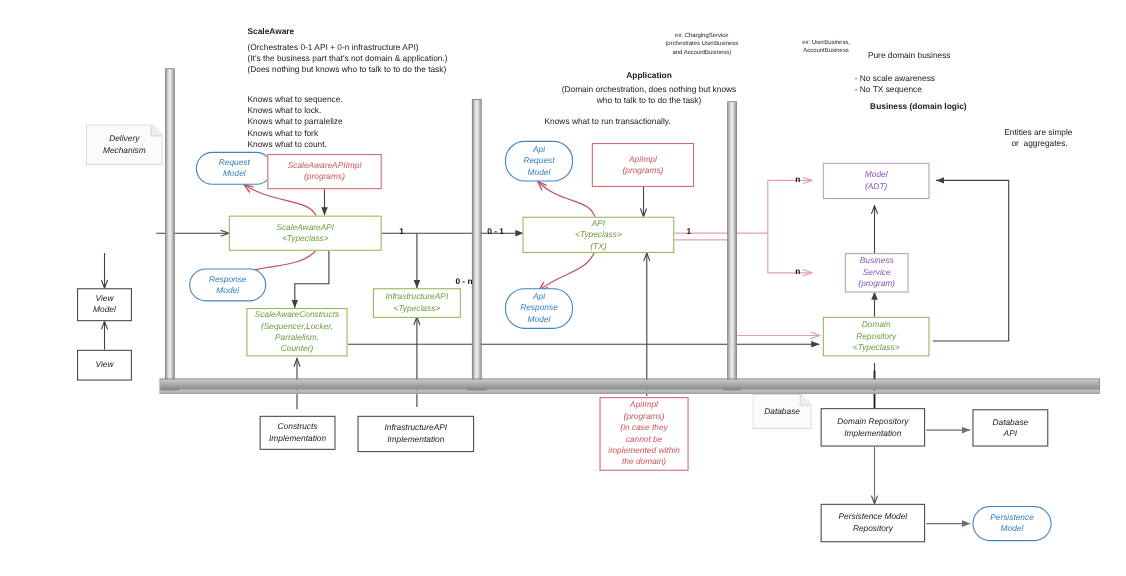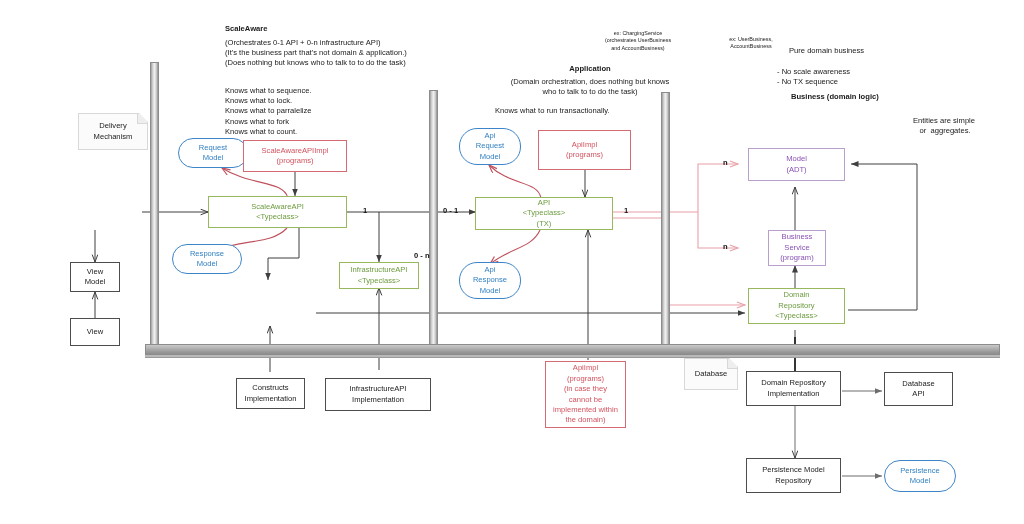--- a/index.html
+++ b/index.html
@@ -39,20 +39,21 @@
     position:absolute;
     box-sizing:border-box;
     display:flex;
     align-items:center;
     justify-content:center;
     text-align:center;
     font-size:7.6px;
     line-height:10.4px;
     background:#ffffff;
     white-space:pre-line;
+    font-style:italic;
   }
   .box.plain{border:1px solid #4d4d4d;color:#1a1a1a;}
   .box.green{border:1px solid #97b85c;color:#6d9b3f;background:#ffffff;}
   .box.red{border:1px solid #d36a74;color:#d3525f;background:#ffffff;}
   .box.purple{border:1px solid #b8a0cc;color:#8a52b5;background:#ffffff;}
   .box.blue-round{
     border:1px solid #3d85c8;color:#2f7fc1;border-radius:18px;background:#ffffff;
   }
 
   
@@ -63,20 +64,21 @@
     border:1px solid #d8d8d8;
     color:#1a1a1a;
     font-size:7.6px;
     line-height:10.4px;
     display:flex;
     align-items:center;
     justify-content:center;
     text-align:center;
     white-space:pre-line;
     clip-path:polygon(0 0, calc(100% - 9px) 0, 100% 9px, 100% 100%, 0 100%);
+    font-style:italic;
   }
   .note .fold{
     position:absolute;
     right:0;top:0;
     width:9px;height:9px;
     background:#eeeeee;
     border-left:1px solid #d8d8d8;
     border-bottom:1px solid #d8d8d8;
   }
 
@@ -271,20 +273,24 @@
 
   <div class="box red" style="left:243px;top:140px;width:104px;height:32px;">ScaleAwareAPIImpl
 (programs)</div>
 
   <div class="box green" style="left:208px;top:196px;width:139px;height:32px;">ScaleAwareAPI
 &lt;Typeclass&gt;</div>
 
   <div class="box blue-round" style="left:172px;top:244px;width:70px;height:30px;">Response
 Model</div>
 
+  <div class="box green" style="left:224px;top:280px;width:92px;height:44px;">ScaleAwareConstructs
+(Sequencer,Locker,
+Parralelism,
+Counter)</div>
 
   <div class="box green" style="left:339px;top:262px;width:80px;height:27px;">InfrastructureAPI
 &lt;Typeclass&gt;</div>
 
   <div class="box blue-round" style="left:459px;top:128px;width:62px;height:37px;">Api
 Request
 Model</div>
 
   <div class="box red" style="left:538px;top:130px;width:93px;height:40px;">ApiImpl
 (programs)</div>

